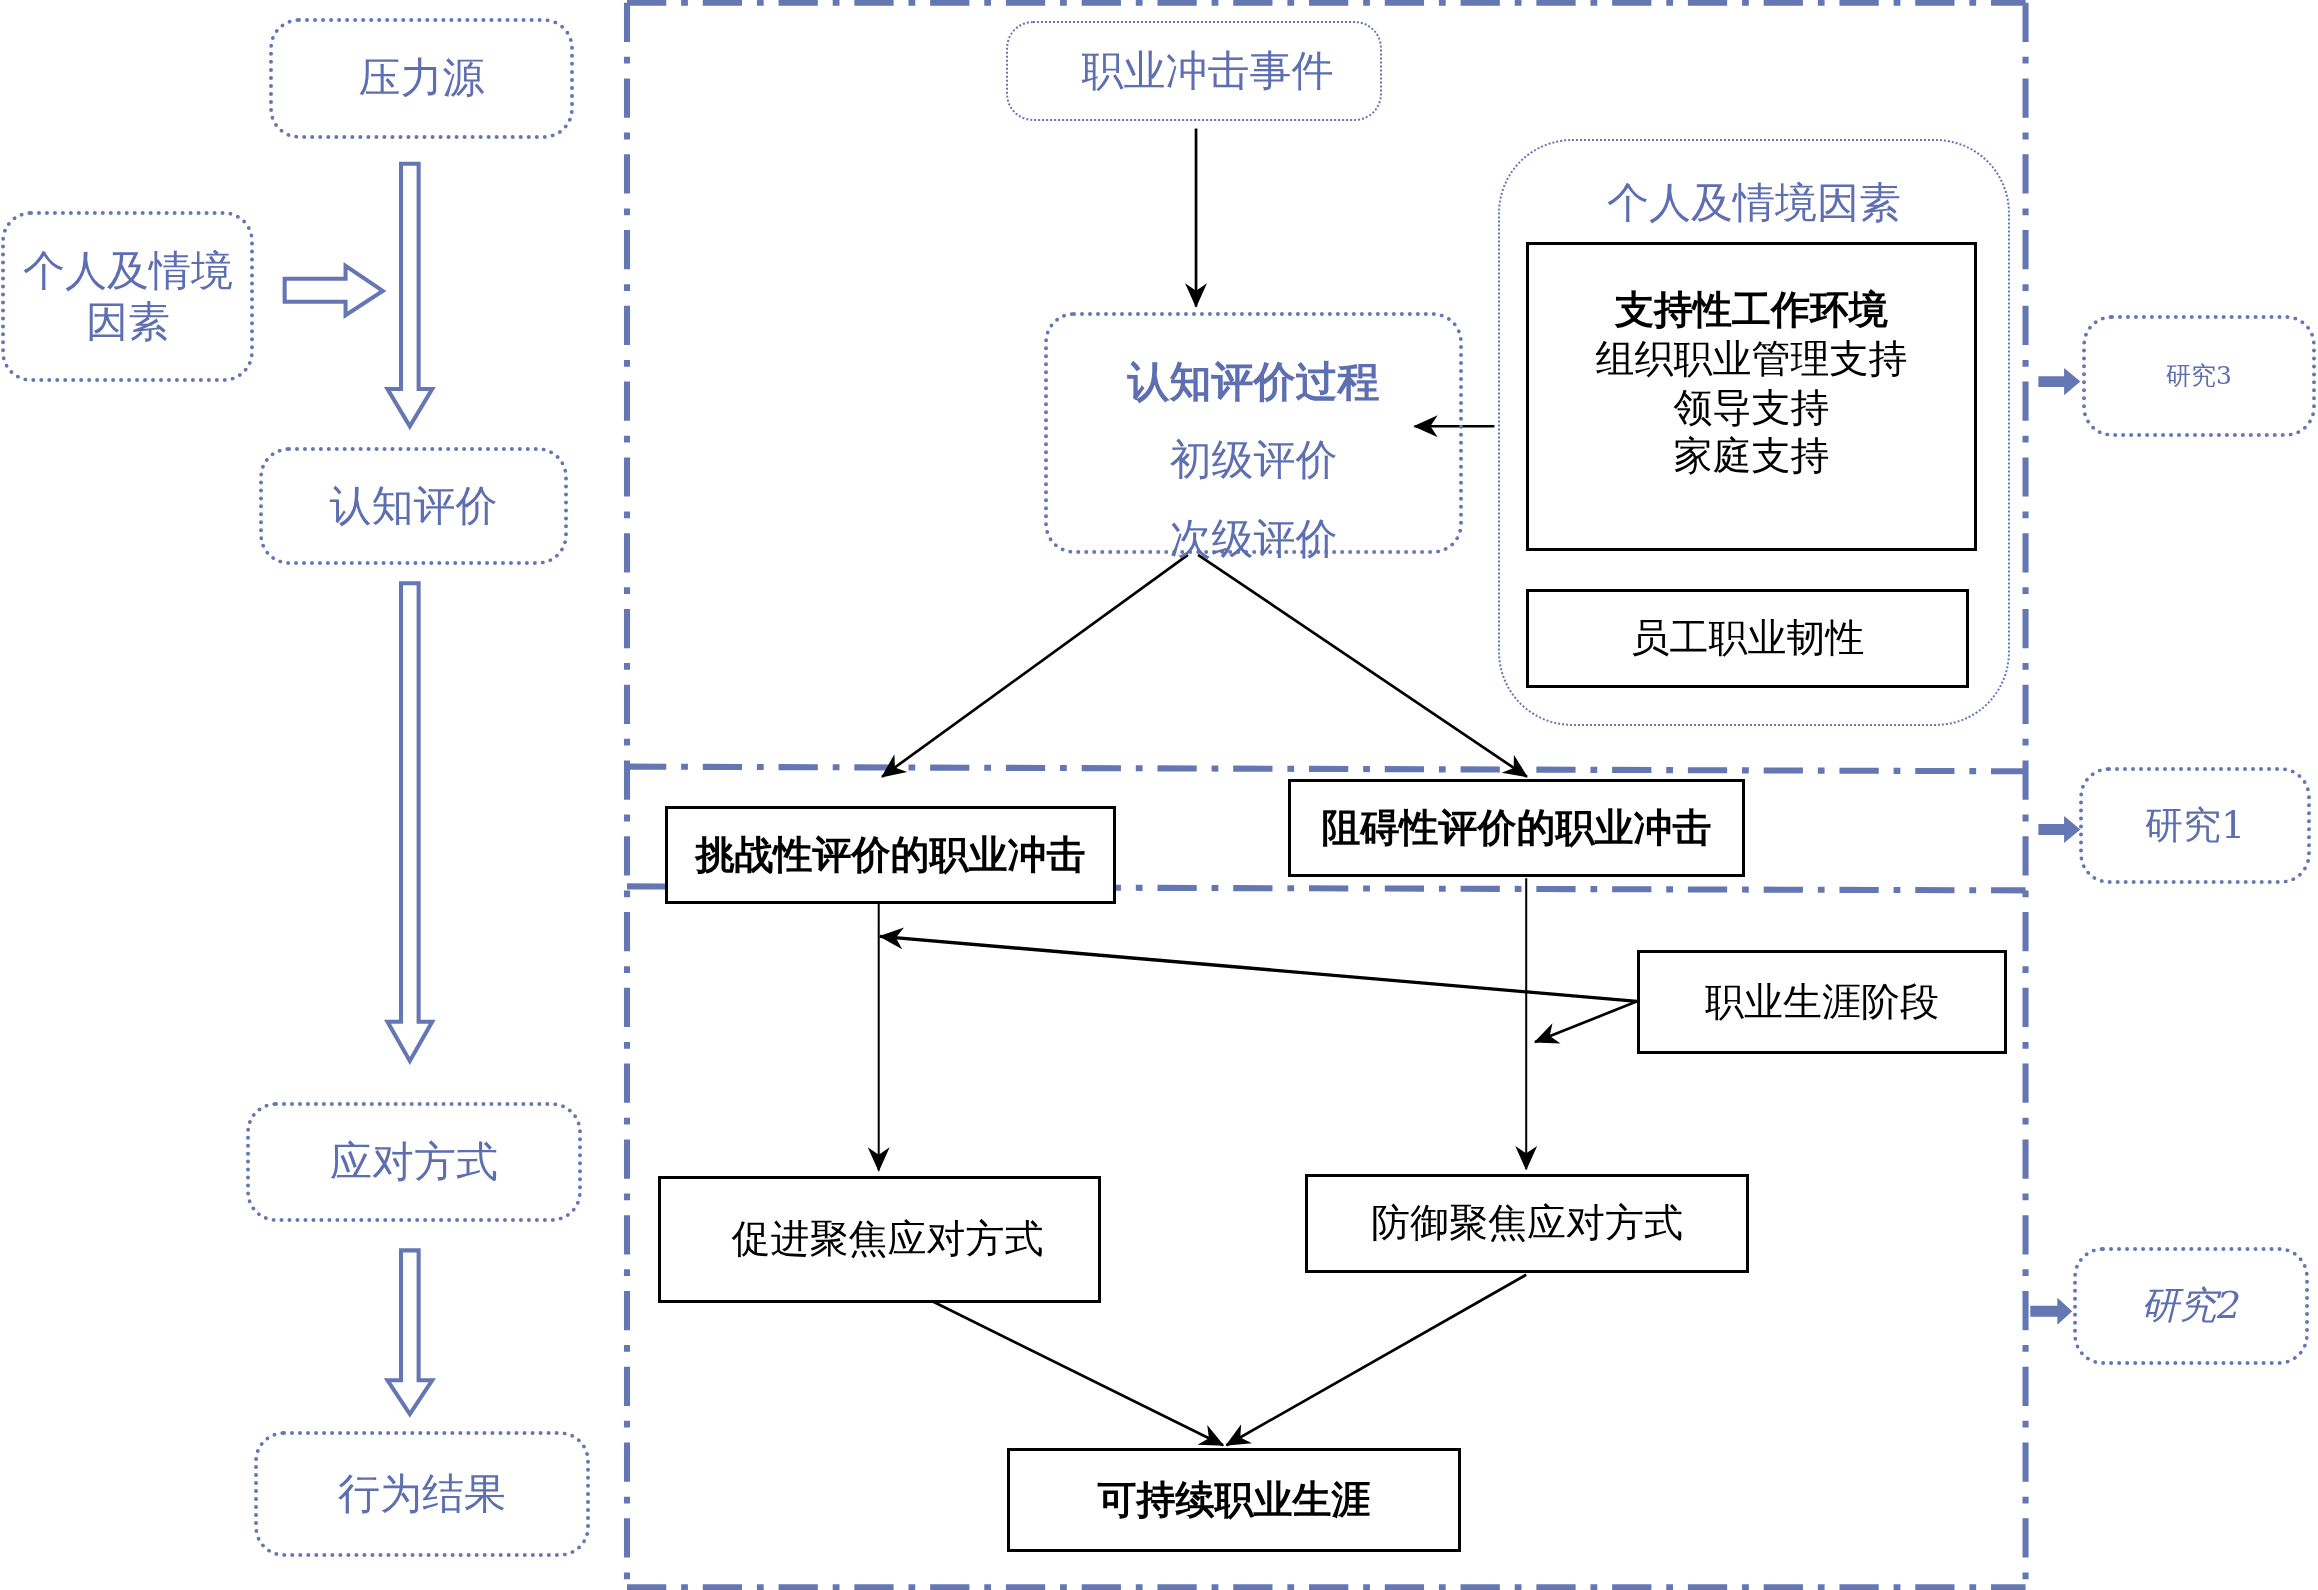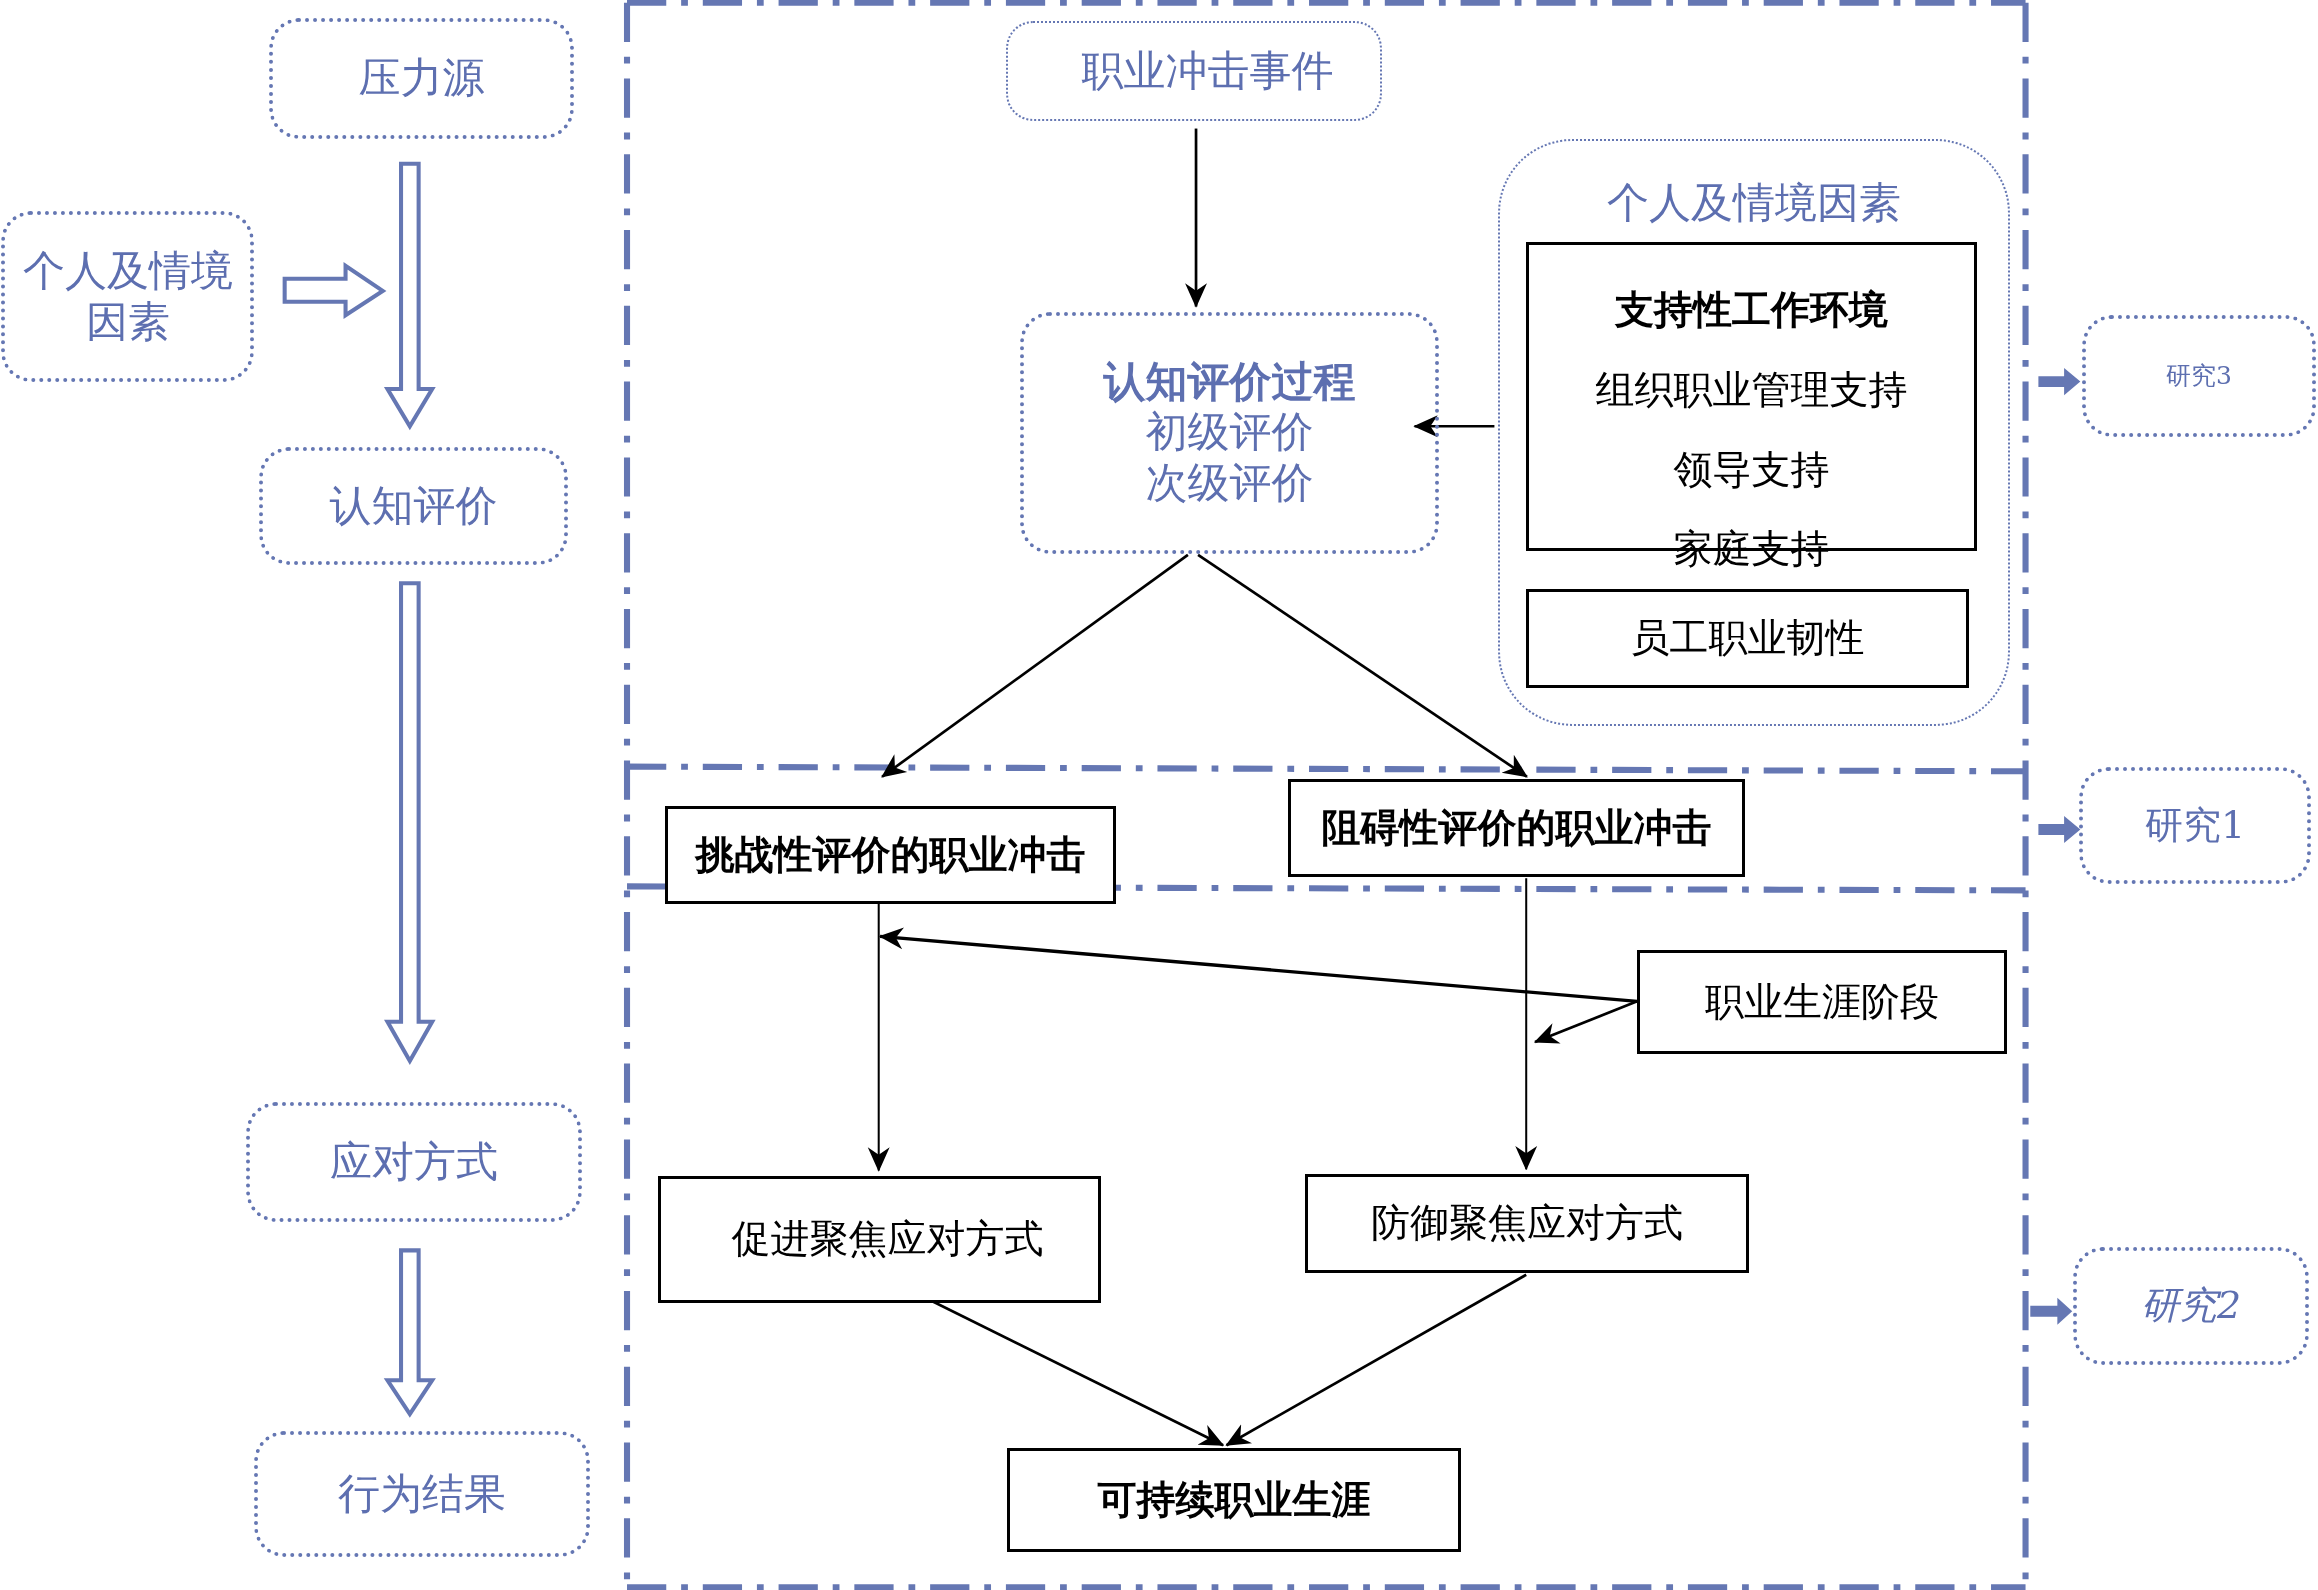--- a/index.html
+++ b/index.html
@@ -80,31 +80,31 @@
     <span class="t-blue">应对方式</span>
   </div>
   <div class="node blue-dotted" style="left:254px;top:1431px;width:336px;height:126px;">
     <span class="t-blue">行为结果</span>
   </div>
 
   <div class="node blue-fine" style="left:1006px;top:21px;width:376px;height:100px;">
     <span class="t-blue sans" style="padding-left:27px;">职业冲击事件</span>
   </div>
 
-  <div class="node blue-dotted" style="left:1020px;top:312px;width:419px;height:242px;justify-content:flex-start;padding-top:41px;">
+  <div class="node blue-dotted" style="left:1044px;top:312px;width:419px;height:242px;justify-content:flex-start;padding-top:41px;gap:28px;">
     <span class="t-blue sans bold">认知评价过程</span>
     <span class="t-blue sans">初级评价</span>
     <span class="t-blue sans">次级评价</span>
   </div>
 
   <div class="node blue-fine" style="left:1498px;top:139px;width:512px;height:587px;border-radius:74px;justify-content:flex-start;padding-top:37px;">
     <span class="t-blue sans">个人及情境因素</span>
   </div>
 
-  <div class="node black-box" style="left:1526px;top:242px;width:451px;height:309px;justify-content:flex-start;padding-top:41px;gap:31px;">
+  <div class="node black-box" style="left:1526px;top:242px;width:451px;height:309px;justify-content:flex-start;padding-top:41px;">
     <span class="t-black bold">支持性工作环境</span>
     <span class="t-black">组织职业管理支持</span>
     <span class="t-black">领导支持</span>
     <span class="t-black">家庭支持</span>
   </div>
 
   <div class="node black-box" style="left:1526px;top:589px;width:443px;height:99px;">
     <span class="t-black">员工职业韧性</span>
   </div>
 

